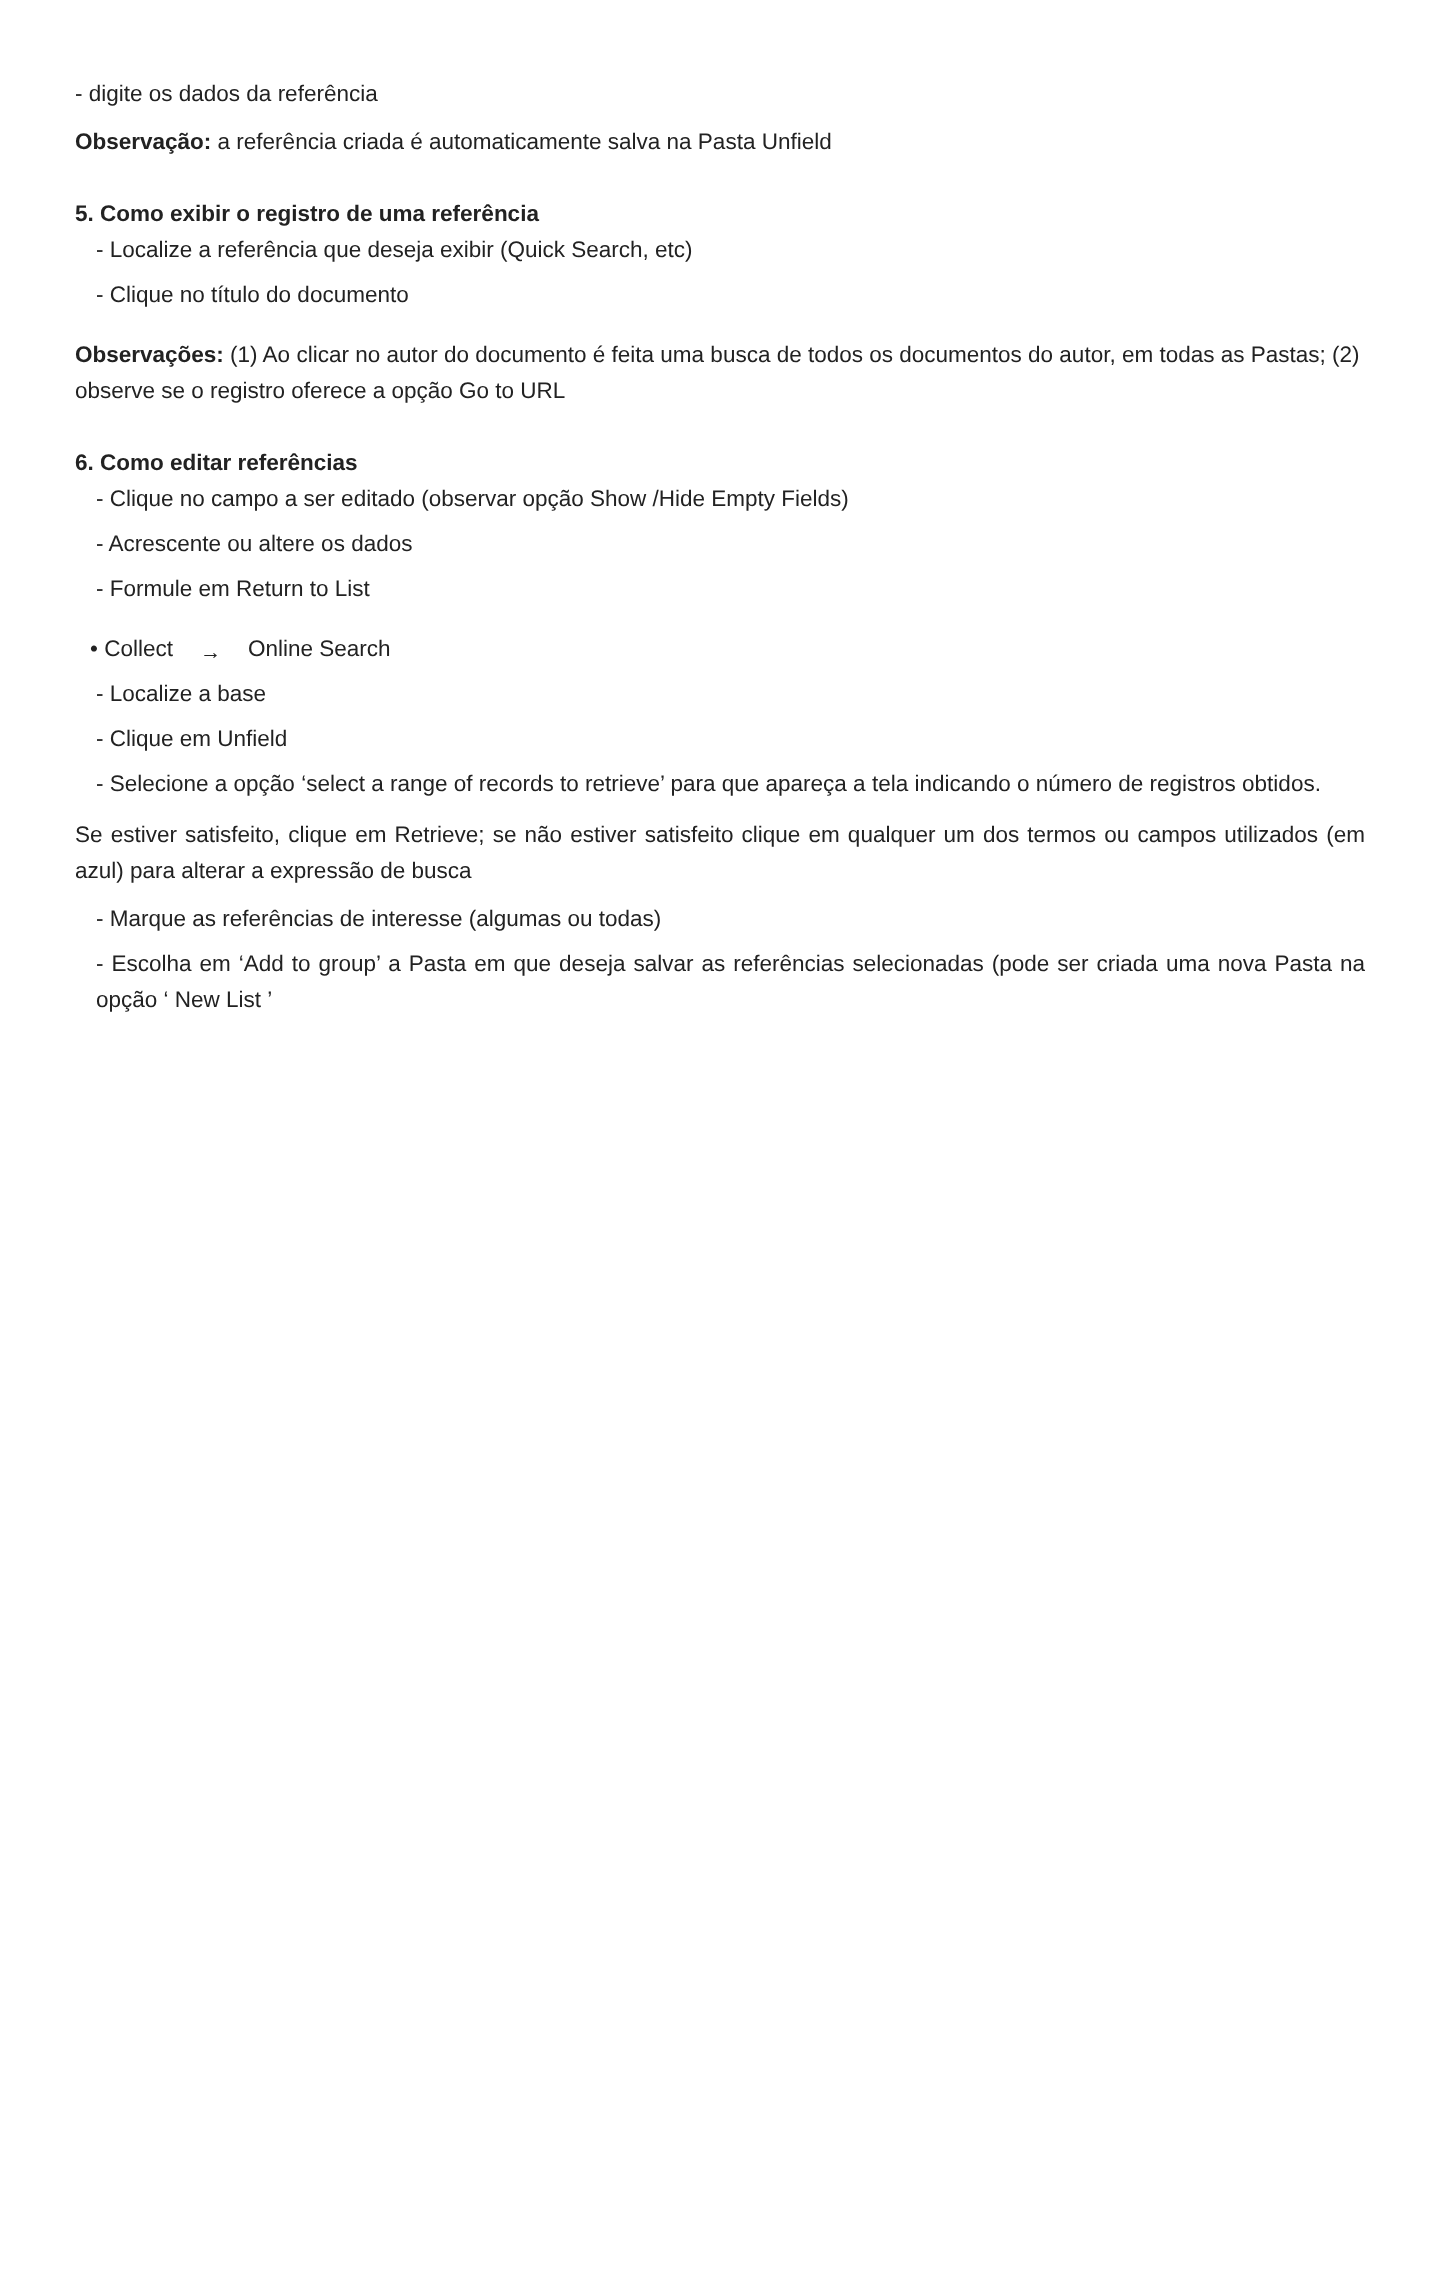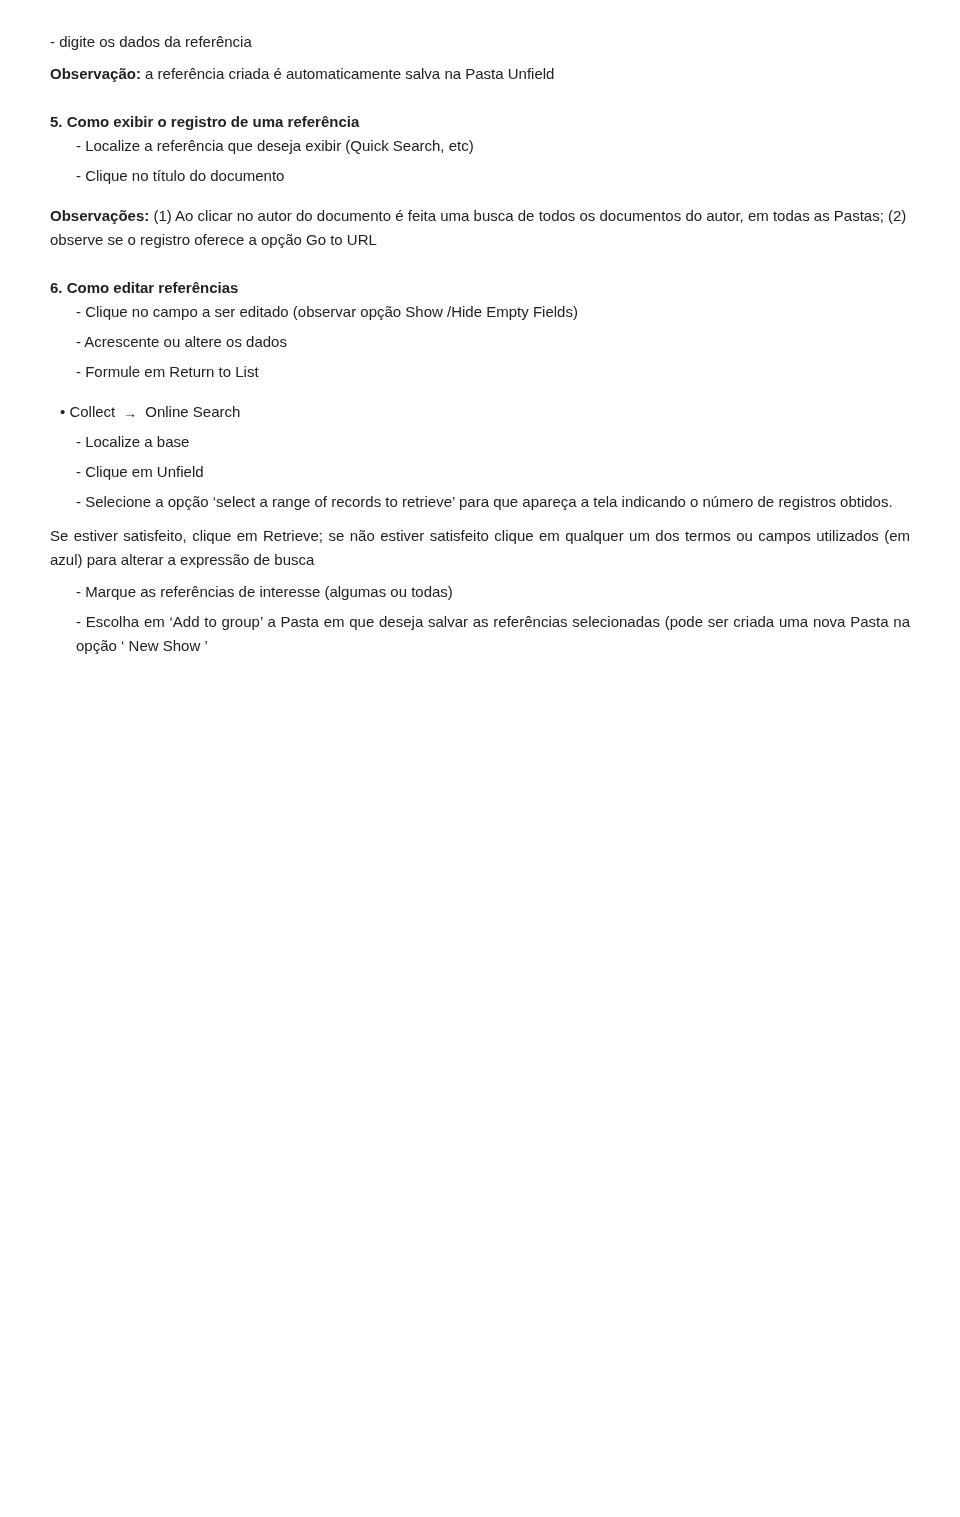--- a/index.html
+++ b/index.html
@@ -25,51 +25,52 @@
 
     .bold {
       font-weight: bold;
     }
 
     .section-title {
       font-weight: bold;
     }
 
     .indent {
-      margin-left: 26px;
+      margin-left: 14px;
     }
 
     .dash-line {
       display: block;
       margin-bottom: 6px;
       text-indent: 0;
     }
 
     .numbered-item {
       margin-bottom: 16px;
     }
 
     .bullet-arrow {
       margin-left: 10px;
       margin-bottom: 6px;
       display: flex;
       align-items: flex-end;
-      gap: 8px;
+      gap: 18px;
     }
 
     .arrow-sym {
       font-size: 14px;
     }
 
     .section-gap {
       margin-bottom: 24px;
     }
 
     .text-block {
       margin-bottom: 8px;
+      margin-top: 21px;
     }
 
     .justified {
       text-align: justify;
     }
   </style>
 </head>
 <body>
 
 <div>
@@ -116,17 +117,17 @@
       <span class="dash-line">- Clique em Unfield</span>
       <span class="dash-line justified">- Selecione a opção ‘select a range of records to retrieve’ para que apareça a tela indicando o número de registros obtidos.</span>
     </div>
 
     <div class="text-block justified" style="margin-top: 10px;">
       <span>Se estiver satisfeito, clique em Retrieve; se não estiver satisfeito clique em qualquer um dos termos ou campos utilizados (em azul) para alterar a expressão de busca</span>
     </div>
 
     <div class="indent" style="margin-top: 8px;">
       <span class="dash-line justified">- Marque as referências de interesse (algumas ou todas)</span>
-      <span class="dash-line justified">- Escolha em ‘Add to group’ a Pasta em que deseja salvar as referências selecionadas (pode ser criada uma nova Pasta na opção ‘ <span>New Show</span> ’</span>
+      <span class="dash-line justified">- Escolha em ‘Add to group’ a Pasta em que deseja salvar as referências selecionadas (pode ser criada uma nova Pasta na opção ‘ <span>New List</span> ’</span>
     </div>
   </div>
 
 </div>
 
 </body></html>

